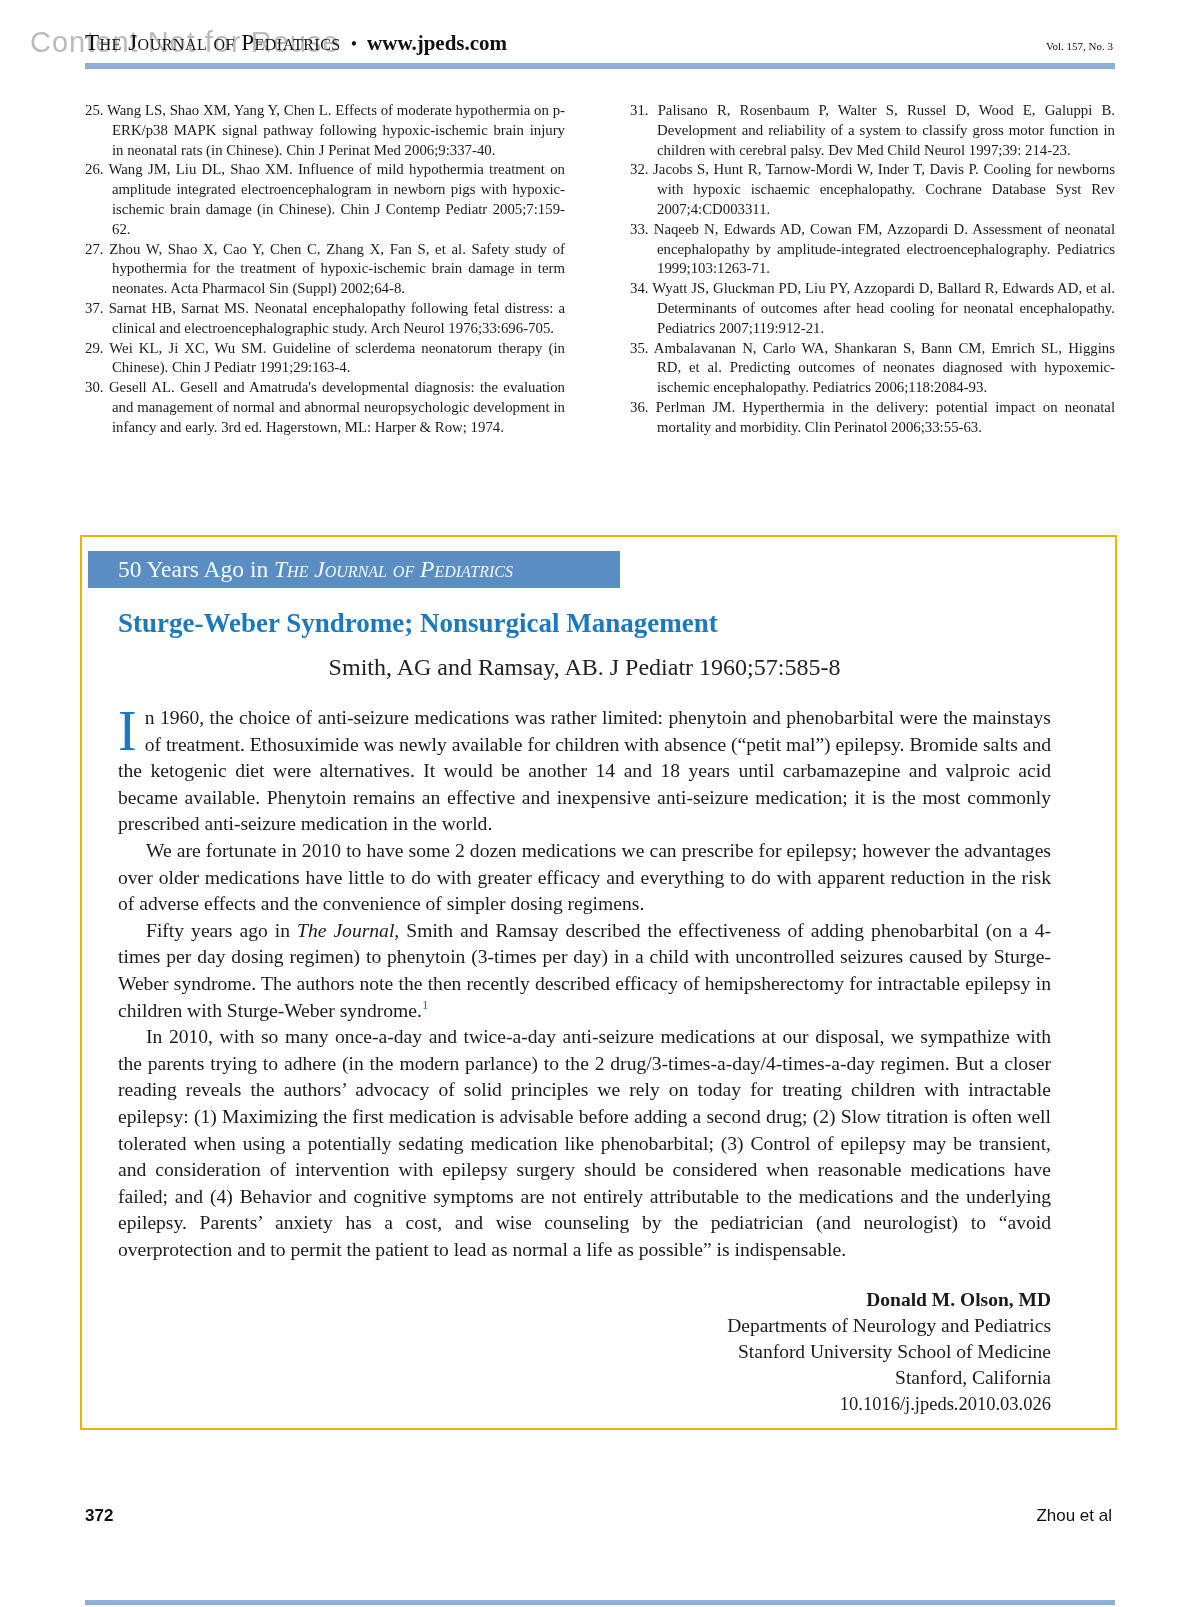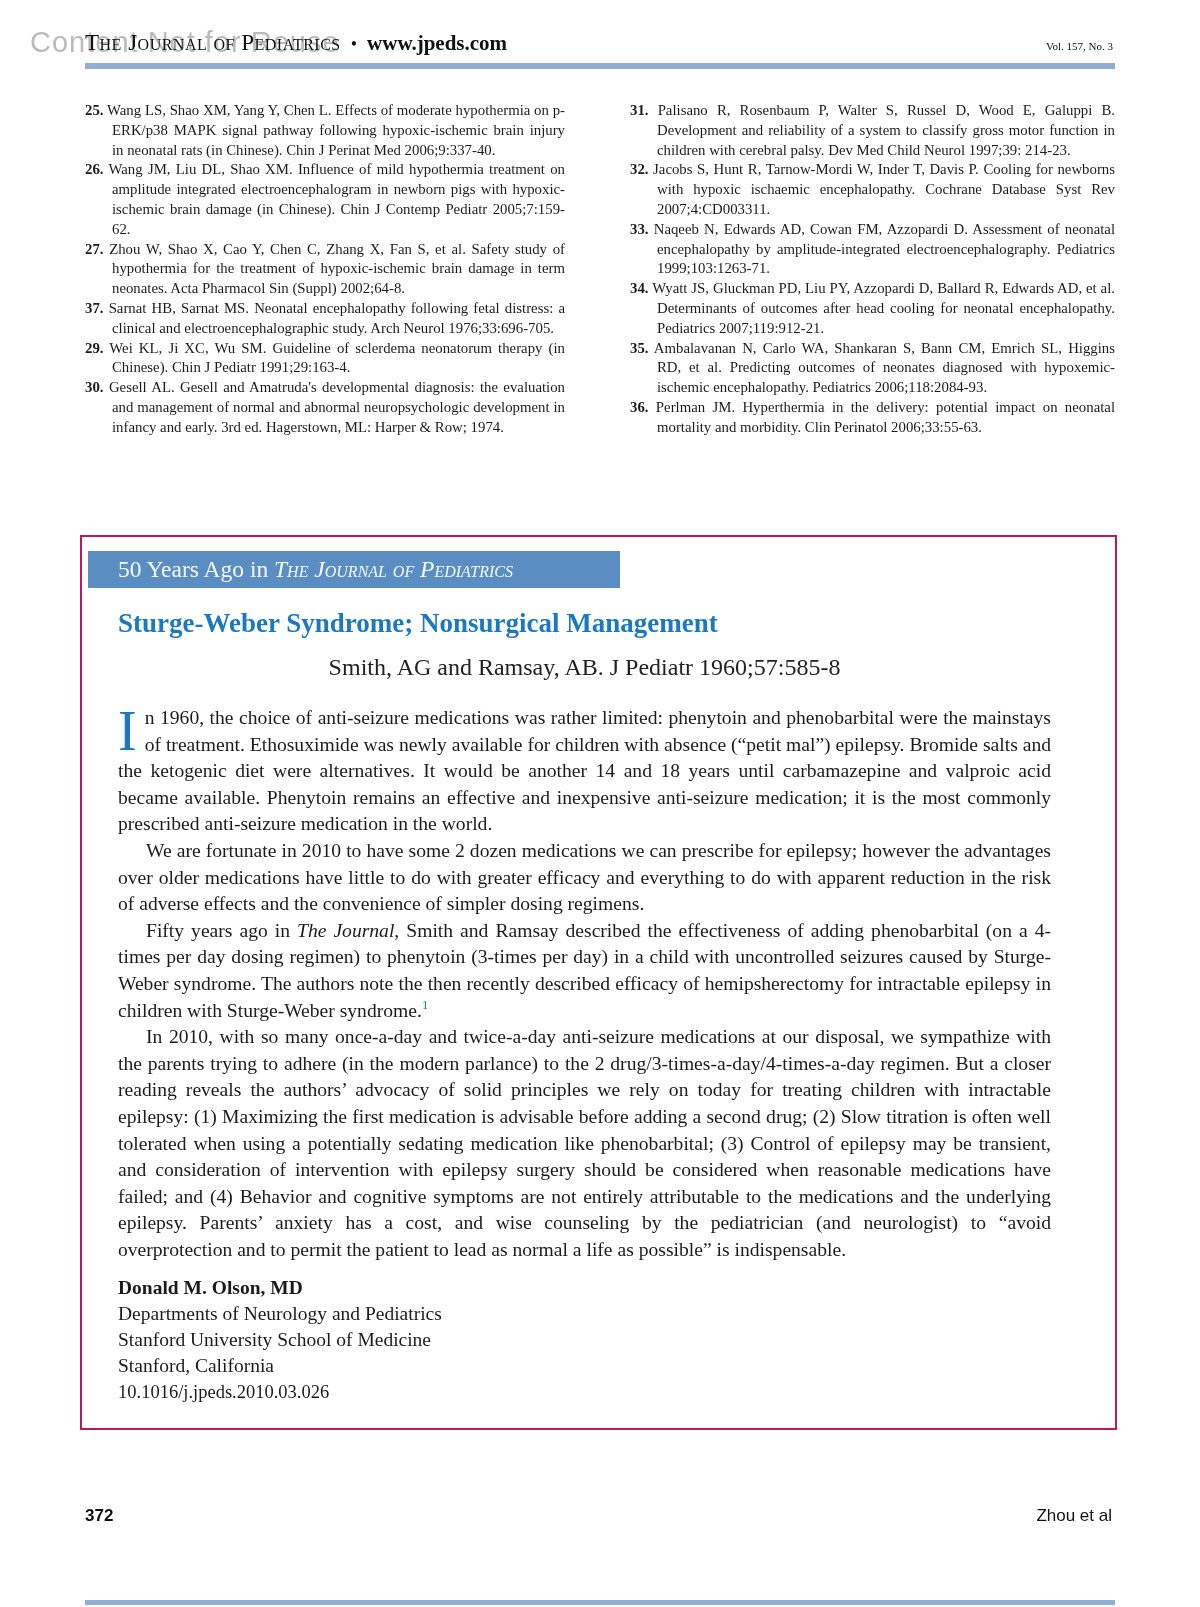--- a/index.html
+++ b/index.html
@@ -38,25 +38,25 @@
   .refs{
     position:absolute;left:85px;top:101px;width:1030px;
     display:flex;gap:65px;
   }
   .refcol{width:480px;}
   .refcol.right{width:485px;}
   .ref{
     font-size:14.8px;line-height:19.8px;text-align:justify;
     padding-left:27px;text-indent:-27px;color:#1b1b1b;
   }
-  .ref .num{font-weight:bold;}
+  .ref .num{font-weight:normal;}
   
   .fifty-box{
     position:absolute;left:80px;top:535px;width:1033px;height:891px;
-    border:2px solid #be185d;background:#fff;overflow:hidden;
+    border:2px solid #eab308;background:#fff;overflow:hidden;
   }
   .banner{
     margin:14px 0 0 6px;width:502px;height:37px;
     background:#5a8ec3;color:#f6f9fc;
     font-size:23.5px;line-height:37px;padding-left:30px;
     white-space:nowrap;
   }
   .banner .bj{font-style:italic;font-variant:small-caps;}
   .article-title{
     margin:20px 64px 16px 36px;
@@ -67,21 +67,21 @@
   .box-body p{
     margin:0;font-size:19.6px;line-height:26.6px;text-align:justify;color:#1b1b1b;
   }
   .box-body p.indent{text-indent:28px;}
   .dropcap{
     float:left;color:#1b79c0;
     font-size:56px;line-height:44px;padding:4px 8px 0 0;
   }
   .fnref{color:#1b79c0;font-size:13px;vertical-align:super;line-height:0;}
   .ital{font-style:italic;}
-  .signature{margin-top:12px;text-align:left;font-size:19.5px;line-height:26px;}
+  .signature{margin-top:24px;text-align:right;font-size:19.5px;line-height:26px;}
   .signature .name{font-weight:bold;}
   .signature .doi{font-size:18.5px;}
   .ref-heading{
     margin:20px 0 0 36px;
     font-family:"Liberation Sans", sans-serif;
     font-weight:bold;font-size:21px;color:#111;
   }
   
   .footer{
     position:absolute;left:85px;right:88px;top:1506px;

